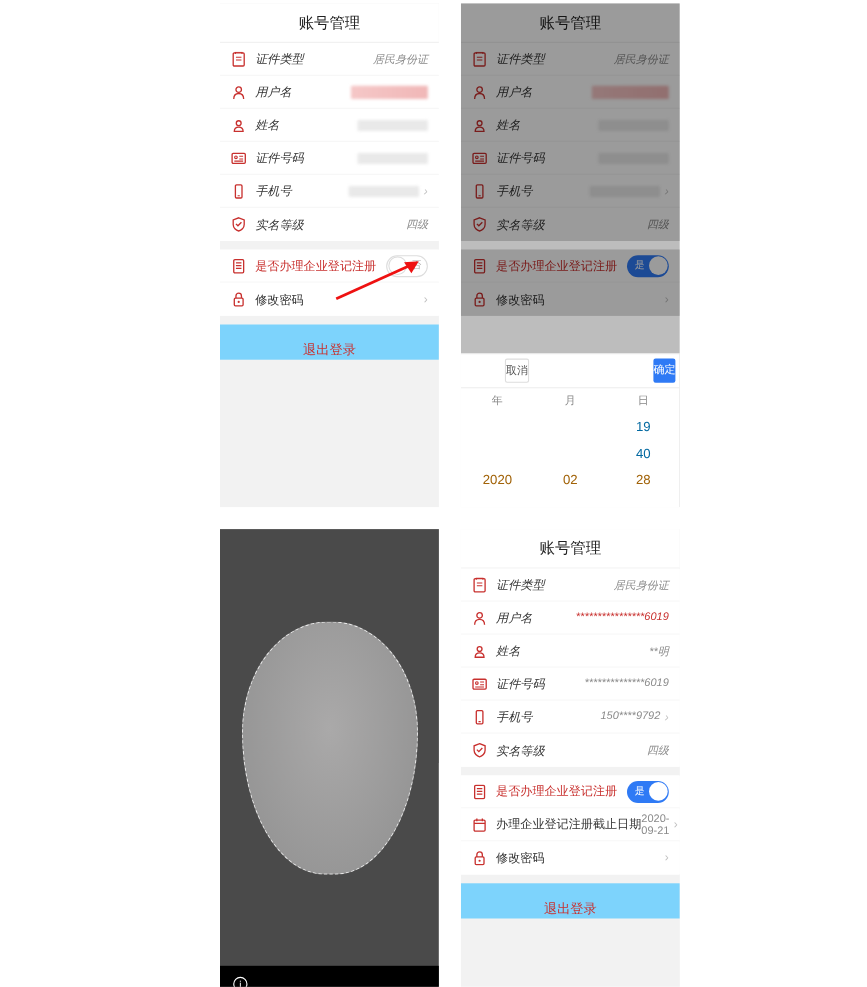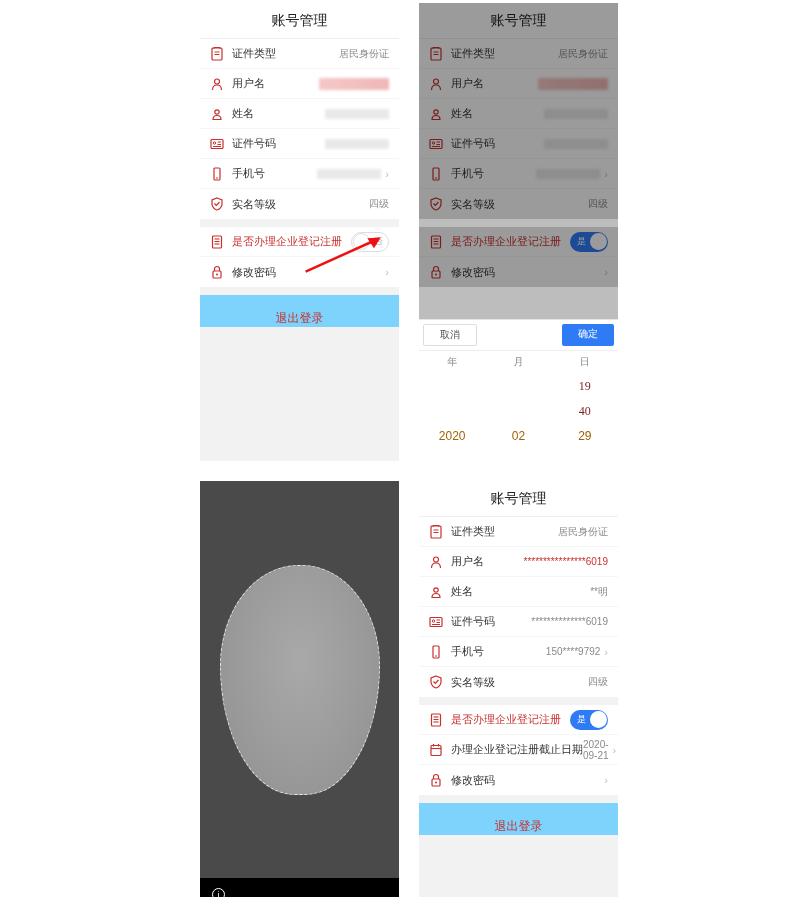--- a/index.html
+++ b/index.html
@@ -27,21 +27,21 @@
   height: 36px;
   display: flex;
   align-items: center;
   justify-content: center;
   font-size: 14px;
   font-weight: 500;
   color: #222;
   border-bottom: 1px solid #eee;
 }
 .section { background: #fff; margin-top: 8px; }
-.section.first { margin-top: 0; }
+.section.first { margin-top: 0; font-style: italic; }
 .row {
   display: flex;
   align-items: center;
   height: 30px;
   padding: 0 10px;
   border-bottom: 1px solid #f5f5f5;
   background: #fff;
   font-size: 11px;
   position: relative;
 }
@@ -95,36 +95,36 @@
 
 .dp {
   position: absolute; bottom: 0; left: 0; right: 0;
   background: #fff;
   border-top: 1px solid #e5e5e5;
 }
 .dp .bar {
   display: flex; padding: 4px; border-bottom: 1px solid #eee;
 }
 .dp .btn {
-  font-size: 10px; padding: 3px 16px; border-radius: 2px;
+  font-size: 10px; padding: 3px 0; border-radius: 2px; margin-left: 36px;
 }
 .dp .btn.cancel { border: 1px solid #ddd; color: #555; }
 .dp .btn.ok { background: #2f7af5; color: #fff; margin-left: auto; }
 .dp .cols {
   display: grid; grid-template-columns: 1fr 1fr 1fr;
   text-align: center; font-size: 10px; color: #888;
   padding: 4px 0;
 }
 .dp .wheel {
   display: grid; grid-template-columns: 1fr 1fr 1fr;
   text-align: center; padding: 6px 0 18px;
   position: relative;
 }
 .dp .wheel .c { display: flex; flex-direction: column; gap: 10px; font-size: 12px; }
-.dp .wheel .c .faded { color: #7f1d1d; font-family: Liberation Serif, serif; }
+.dp .wheel .c .faded { color: #0369a1; }
 .dp .wheel .c .sel { color: #a16207; font-weight: 500; }
 .dp .band {
   position: absolute; left: 4px; right: 4px; height: 28px; top: 44px;
   background: #f4f4f4; z-index: -1; border-radius: 4px;
 }
 
 .face {
   background: #4a4a4a; width: 100%; height: 100%;
   display: flex; flex-direction: column;
 }
@@ -402,21 +402,21 @@
             <span class="sel">2020</span>
           </div>
           <div class="c">
             <span class="faded">&nbsp;</span>
               <span class="faded">&nbsp;</span>
             <span class="sel">02</span>
           </div>
           <div class="c">
             <span class="faded">19</span>
             <span class="faded">40</span>
-            <span class="sel">29</span>
+            <span class="sel">28</span>
           </div>
         </div>
       </div>
     </div>
   </div>
 
   <div class="phone">
     <div class="face">
       <div class="area">
         <div class="outline"></div>

